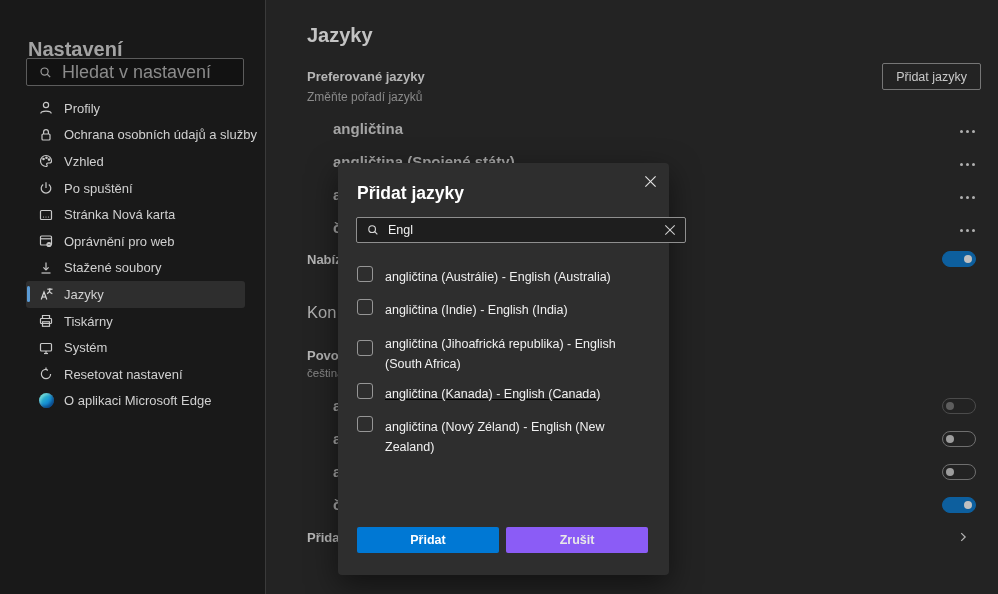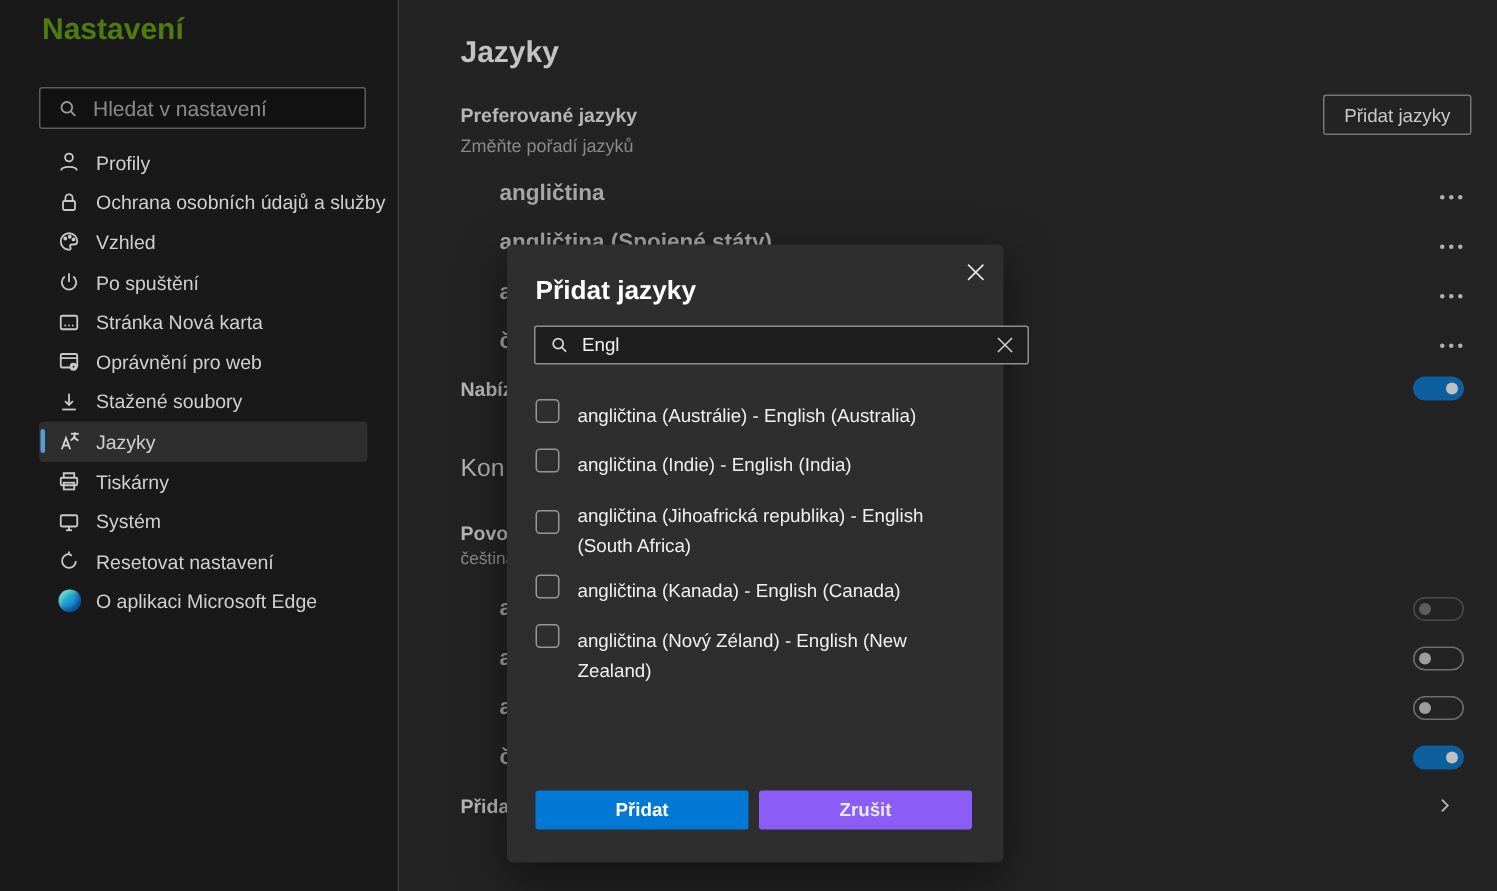--- a/index.html
+++ b/index.html
@@ -7,29 +7,29 @@
   .app {
     position:relative; width:998px; height:594px; overflow:hidden;
     background:#232323; font-family:"Liberation Sans", sans-serif;
     -webkit-font-smoothing:antialiased;
   }
   
   .sidebar {
     position:absolute; left:0; top:0; width:266px; height:594px;
     background:#191919; border-right:1px solid #3a3a3a;
   }
-  .side-title { position:absolute; left:28px; top:9px; font-size:20px; font-weight:700; color:#4d7c0f; }
+  .side-title { position:absolute; left:28px; top:38px; font-size:20px; font-weight:700; color:#a3a3a3; }
   .side-search {
     position:absolute; left:26px; top:58px; width:218px; height:28px;
     background:#121212; border:1px solid #5c5c5c; border-radius:2px;
     display:flex; align-items:center; gap:9px; padding:0 10px;
   }
   .side-search input {
     flex:1; background:transparent; border:none; outline:none;
-    color:#cfcfcf; font-size:14px; font-family:inherit;
+    color:#cfcfcf; font-size:18px; font-family:inherit;
   }
   .side-search input::placeholder { color:#8b8b8b; }
   .nav { position:absolute; left:26px; top:95px; width:219px; }
   .nav-item {
     position:relative; height:26.6px; display:flex; align-items:center;
     padding-left:12px; gap:10px; border-radius:3px;
     color:#d0d0d0; font-size:13px; cursor:default; white-space:nowrap;
   }
   .nav-item.selected { background:#2e2e2e; }
   .nav-item.selected::before {
@@ -357,21 +357,21 @@
       <span class="opt-label">angličtina (Austrálie) - English (Australia)</span>
     </div>
     <div class="opt-row" style="top:171px;">
       <span class="cb" style="margin-top:6px;"></span>
       <span class="opt-label">angličtina (Jihoafrická republika) - English (South Africa)</span>
     </div>
     <div class="opt-row" style="top:137px;">
       <span class="cb"></span>
       <span class="opt-label">angličtina (Indie) - English (India)</span>
     </div>
-    <div class="opt-row" style="top:221px;">
+    <div class="opt-row" style="top:221px;text-decoration:underline;">
       <span class="cb"></span>
       <span class="opt-label">angličtina (Kanada) - English (Canada)</span>
     </div>
     <div class="opt-row" style="top:254px;">
       <span class="cb"></span>
       <span class="opt-label">angličtina (Nový Zéland) - English (New Zealand)</span>
     </div>
 
     <button class="dlg-btn primary">Přidat</button>
     <button class="dlg-btn secondary">Zrušit</button>

